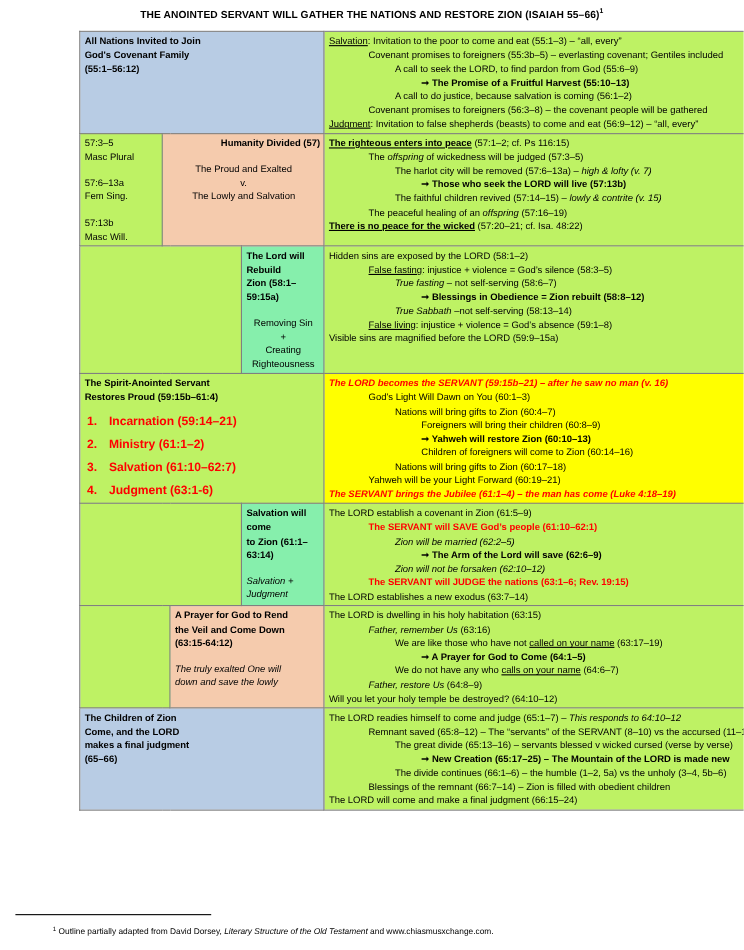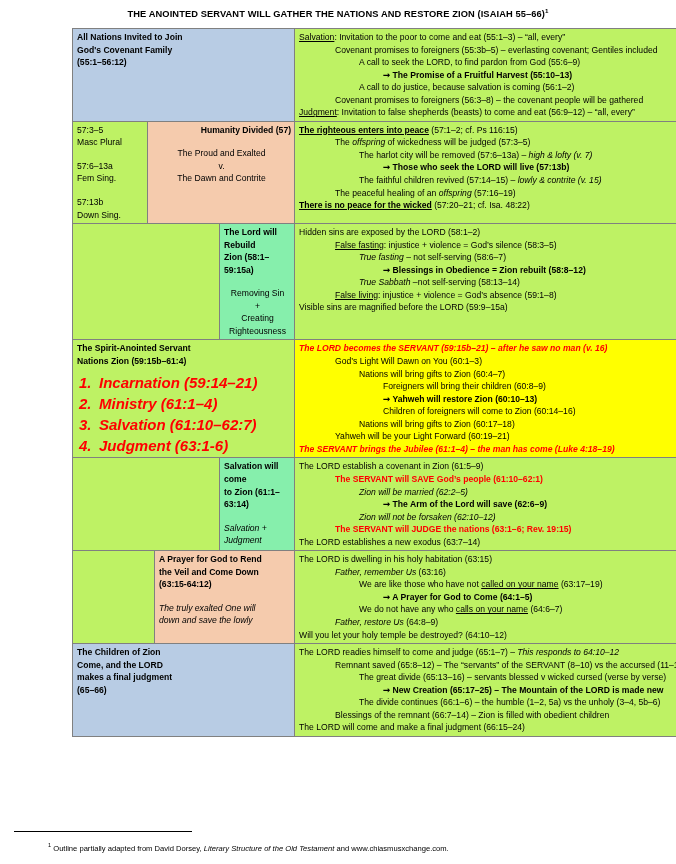--- a/index.html
+++ b/index.html
@@ -51,22 +51,22 @@
   u{text-decoration:underline;}
   em{}
   .red{color:#ff0000;}
   .bold{font-weight:bold;}
 
   
   .stub{font-size:8.6px;line-height:13px;}
 
   .numlist{margin:0;padding:0;list-style:none;}
   .numlist li{
-    color:#ff0000;font-weight:bold;font-style:italic;
-    font-size:15px;line-height:12px;padding:0 0 0 2px;margin:9px 0 0 0;
+    color:#ff0000;font-weight:bold;
+    font-size:11px;line-height:12px;padding:0 0 0 2px;margin:9px 0 0 0;
     white-space:nowrap;
   }
   .numlist li .num{display:inline-block;width:20px;}
 
   .fn-rule{
     position:absolute;left:14px;top:831px;width:178px;height:0;
     border-top:1px solid #000;
   }
   .footnote{
     position:absolute;left:48px;top:840px;width:620px;
@@ -112,28 +112,28 @@
 
     <tr>
       <td class="c-white stub">
         <div>57:3–5</div>
         <div>Masc Plural</div>
         <div class="sp"></div>
         <div>57:6–13a</div>
         <div>Fem Sing.</div>
         <div class="sp"></div>
         <div>57:13b</div>
-        <div>Down Sing.</div>
+        <div>Masc Will.</div>
       </td>
       <td class="c-orange" colspan="3">
         <div class="hdr-center">Humanity Divided (57)</div>
         <div class="sp"></div>
         <div class="ital-c">The Proud and Exalted</div>
         <div class="ital-c">v.</div>
-        <div class="ital-c">The Dawn and Contrite</div>
+        <div class="ital-c">The Lowly and Salvation</div>
       </td>
       <td class="c-white">
         <div class="ln i0"><u><b>The righteous enters into peace</b></u> (57:1–2; cf. Ps 116:15)</div>
         <div class="ln i1">The <em>offspring</em> of wickedness will be judged (57:3–5)</div>
         <div class="ln i2">The harlot city will be removed (57:6–13a) – <em>high &amp; lofty (v. 7)</em></div>
         <div class="ln i3 bold">➞ Those who seek the LORD will live (57:13b)</div>
         <div class="ln i2">The faithful children revived (57:14–15) – <em>lowly &amp; contrite (v. 15)</em></div>
         <div class="ln i1">The peaceful healing of an <em>offspring</em> (57:16–19)</div>
         <div class="ln i0"><u><b>There is no peace for the wicked</b></u> (57:20–21; cf. Isa. 48:22)</div>
       </td>
@@ -157,24 +157,24 @@
         <div class="ln i3 bold">➞ Blessings in Obedience = Zion rebuilt (58:8–12)</div>
         <div class="ln i2"><em>True Sabbath</em> –not self-serving (58:13–14)</div>
         <div class="ln i1"><u>False living</u>: injustice + violence = God’s absence (59:1–8)</div>
         <div class="ln i0">Visible sins are magnified before the LORD (59:9–15a)</div>
       </td>
     </tr>
 
     <tr>
       <td class="c-white" colspan="4">
         <div class="hdr">The Spirit-Anointed Servant</div>
-        <div class="hdr">Nations Zion (59:15b–61:4)</div>
+        <div class="hdr">Restores Proud (59:15b–61:4)</div>
         <ul class="numlist">
           <li><span class="num">1.</span><span>Incarnation (59:14–21)</span></li>
-          <li><span class="num">2.</span><span>Ministry (61:1–4)</span></li>
+          <li><span class="num">2.</span><span>Ministry (61:1–2)</span></li>
           <li><span class="num">3.</span><span>Salvation (61:10–62:7)</span></li>
           <li><span class="num">4.</span><span>Judgment (63:1-6)</span></li>
         </ul>
       </td>
       <td class="c-yellow">
         <div class="ln i0 red bold ital">The LORD becomes the SERVANT (59:15b–21) – after he saw no man (v. 16)</div>
         <div class="ln i1">God’s Light Will Dawn on You (60:1–3)</div>
         <div class="ln i2">Nations will bring gifts to Zion (60:4–7)</div>
         <div class="ln i3">Foreigners will bring their children (60:8–9)</div>
         <div class="ln i3 bold">➞ Yahweh will restore Zion (60:10–13)</div>

